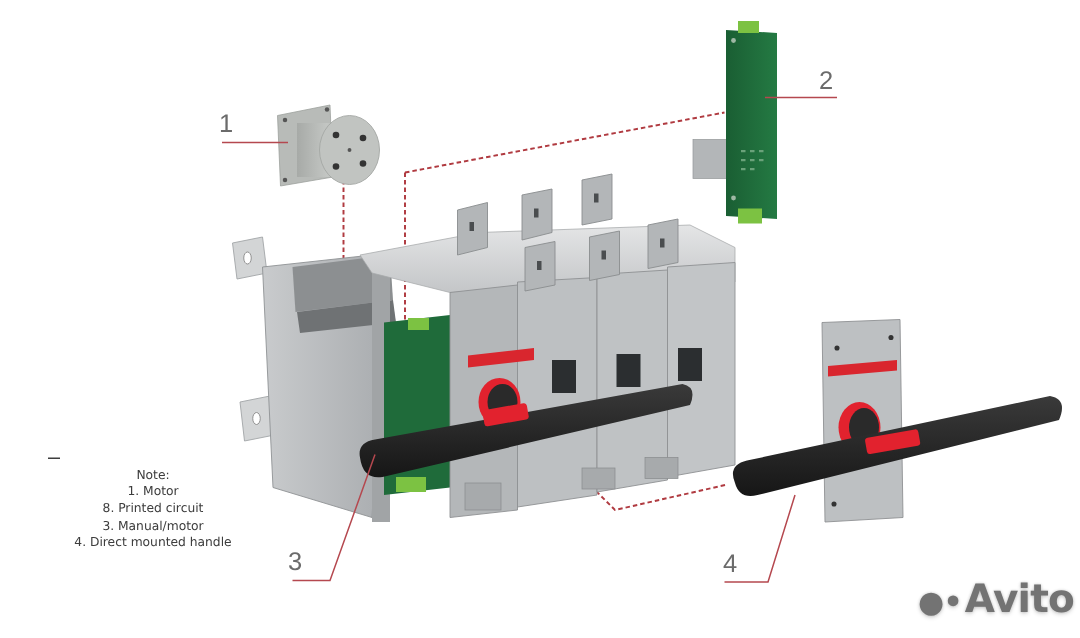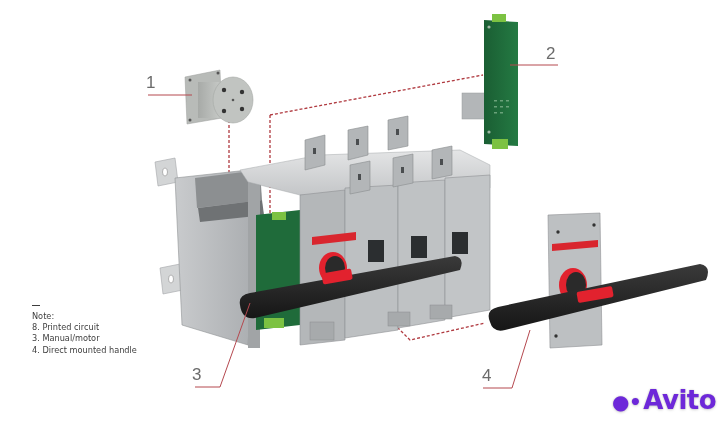--- a/index.html
+++ b/index.html
@@ -8,24 +8,24 @@
   .stage { position: absolute; left: 0; top: 0; width: 720px; height: 425px; }
   .callout-num {
     position: absolute; font-family: "Liberation Sans", sans-serif;
     font-size: 17px; color: #6b6b6b; font-weight: 300;
   }
   .note {
     position: absolute; left: 32px; top: 305px; width: 140px;
     font-family: "DejaVu Sans", sans-serif; font-size: 8.2px; line-height: 11.2px; color: #3d3d3d;
   }
   .note .dash { display: block; width: 8px; height: 1px; background: #3d3d3d; margin-bottom: 5px; }
-  .note .line { display: block; }
+  .note .line { display: block; text-align: center; }
   .watermark {
     position: absolute; left: 612px; top: 385px; font-family: "DejaVu Sans", sans-serif;
-    font-size: 26px; font-weight: bold; color: #6d28d9;
+    font-size: 26px; font-weight: bold; color: #737373;
     text-shadow: 0 0 2px rgba(0,0,0,0.18), 0 1px 3px rgba(0,0,0,0.15);
     letter-spacing: -0.5px;
   }
   .watermark .dots { font-size: 20px; margin-right: 2px; }
 </style>
 </head>
 <body>
 
 <div class="stage">
 <svg width="720" height="425" viewBox="0 0 720 425" xmlns="http://www.w3.org/2000/svg">
@@ -173,20 +173,21 @@
 </svg>
 
   <div class="callout-num" style="left:146px; top:73px;">1</div>
   <div class="callout-num" style="left:546px; top:44px;">2</div>
   <div class="callout-num" style="left:192px; top:365px;">3</div>
   <div class="callout-num" style="left:482px; top:366px;">4</div>
 
   <div class="note">
     <span class="dash"></span>
     <span class="line">Note:</span>
+    <span class="line">1. Motor</span>
     <span class="line">8. Printed circuit</span>
     <span class="line">3. Manual/motor</span>
     <span class="line">4. Direct mounted handle</span>
   </div>
 
   <div class="watermark">
     <span class="dots">●•</span><span>Avito</span>
   </div>
 </div>
 

